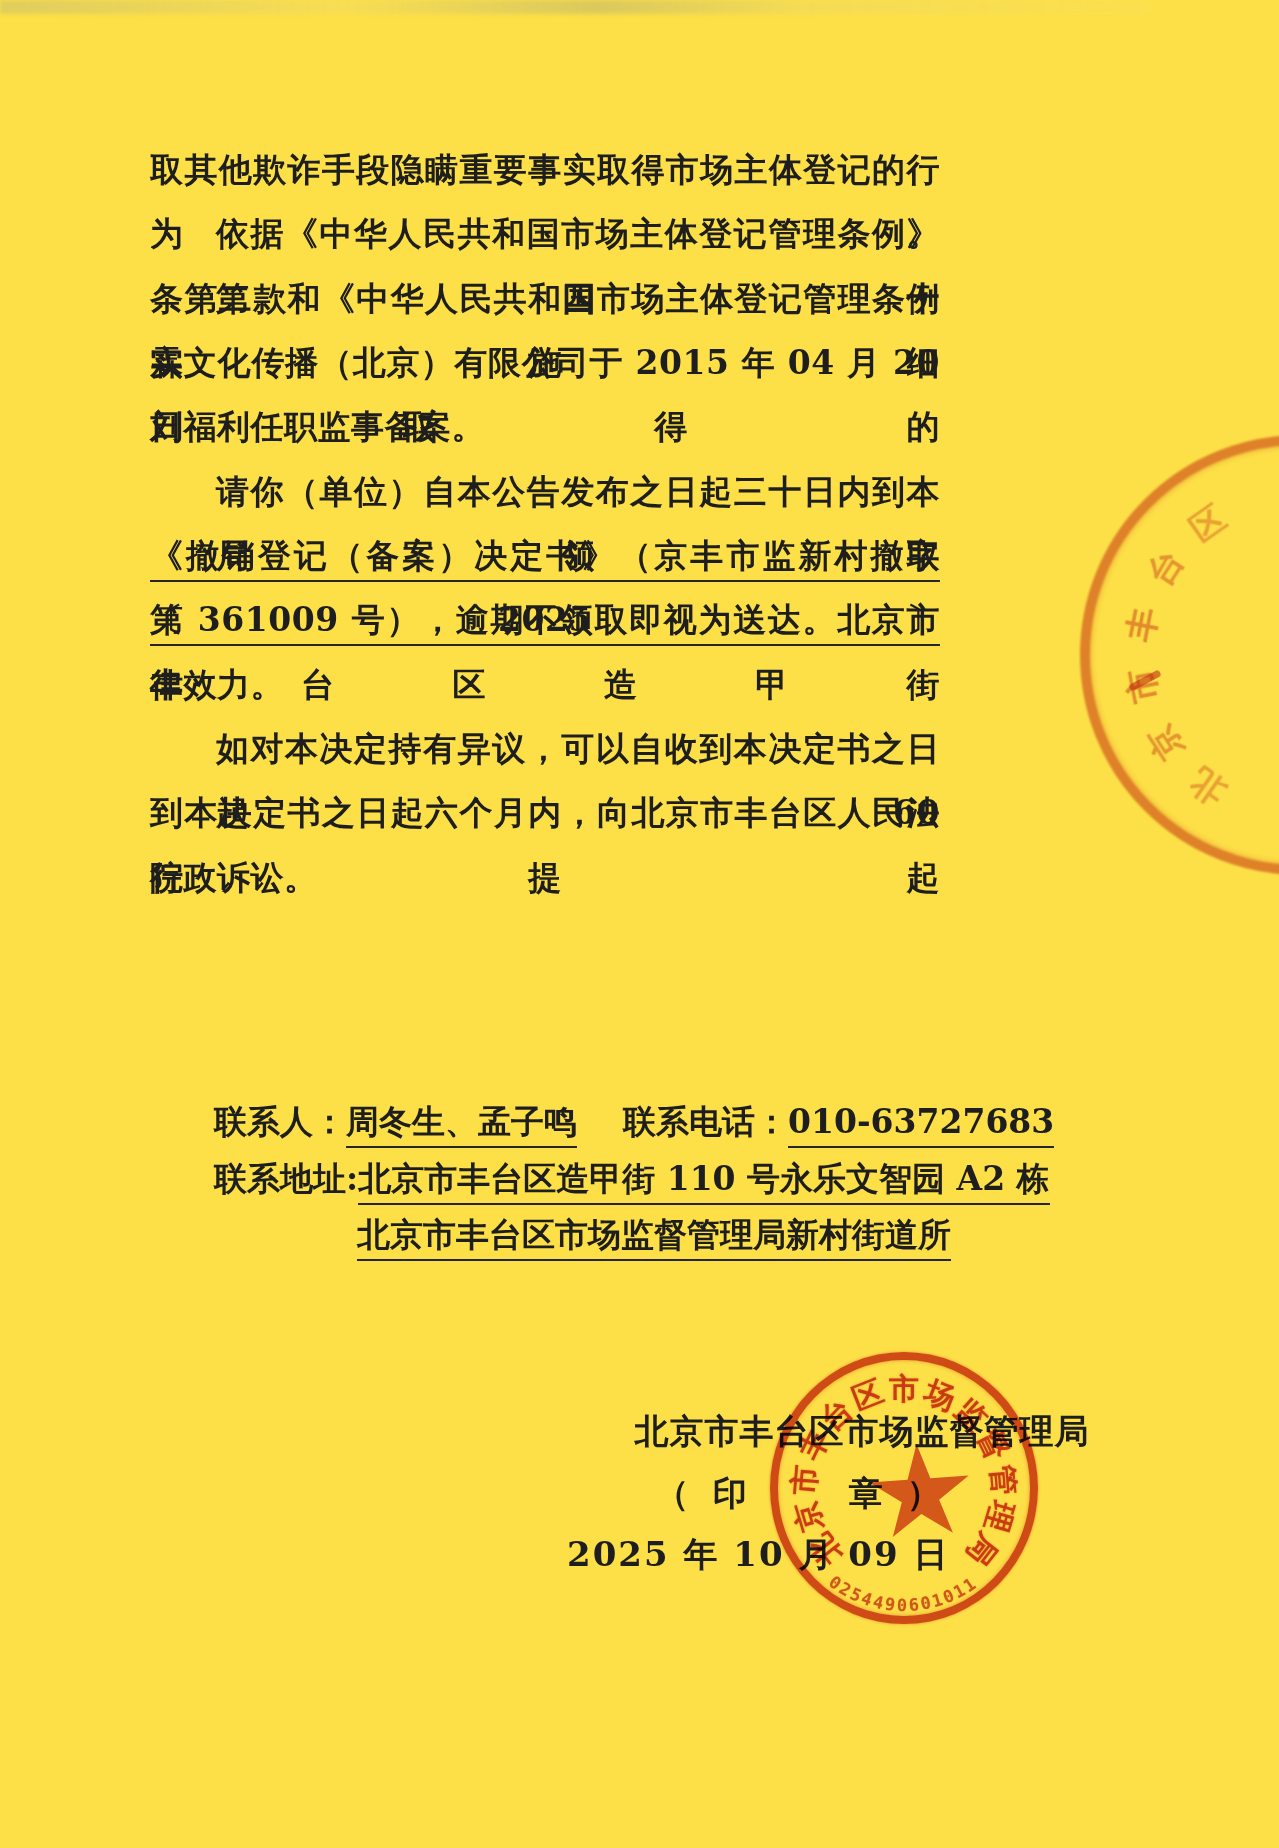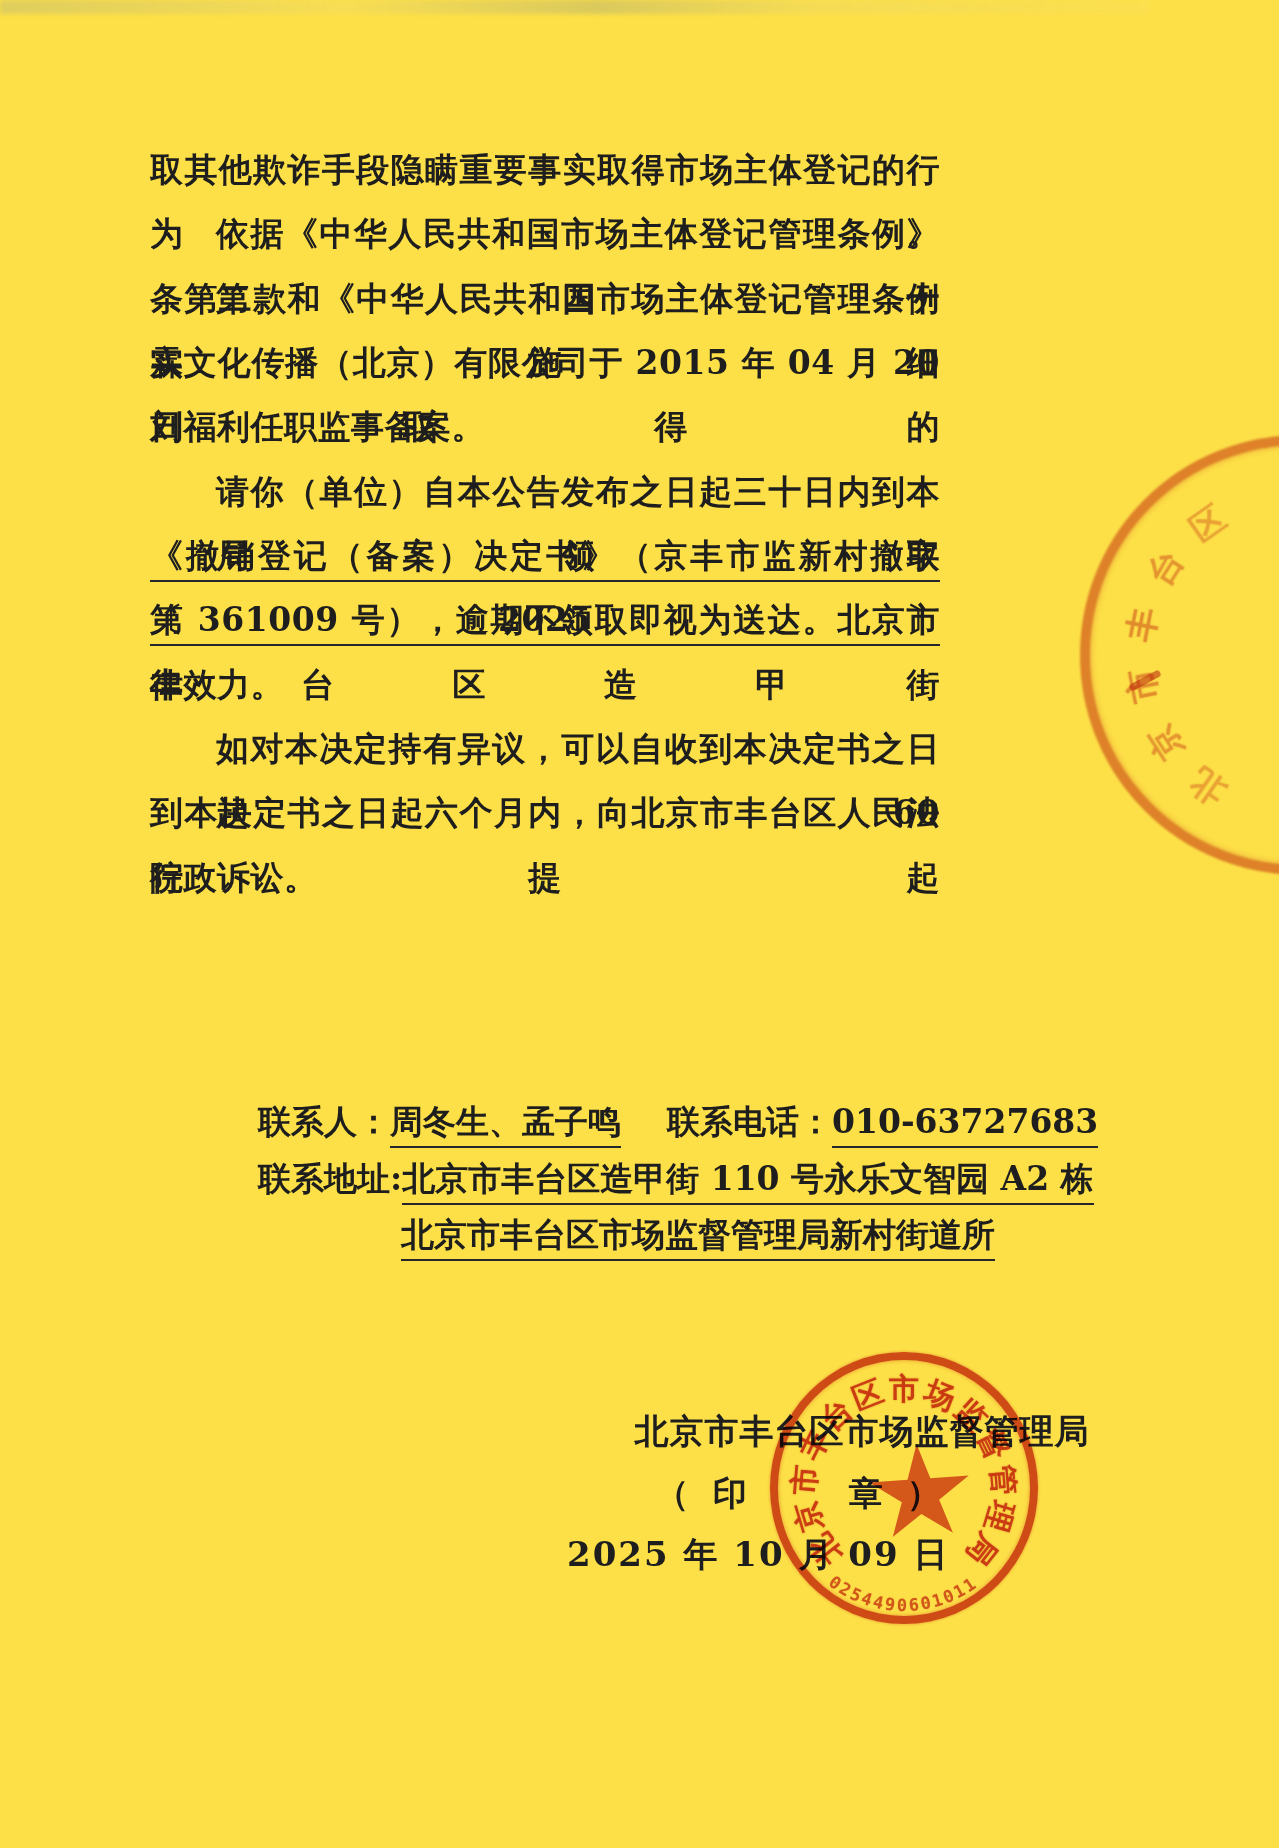--- a/index.html
+++ b/index.html
@@ -9,21 +9,21 @@
     background:linear-gradient(90deg,rgba(150,160,152,.28),rgba(200,205,200,.10) 30%,rgba(140,150,142,.30) 52%,rgba(190,195,190,.12) 70%,rgba(225,228,225,.05));
     filter:blur(2px);}
   
   .body-text{position:absolute;left:150px;top:138px;width:790px;font-size:33px;color:#1e1e1e;font-weight:600;}
   .bline{height:64.35px;line-height:64.35px;letter-spacing:.5px;}
   .bline.fill{text-align:justify;text-align-last:justify;}
   .bline.indent{padding-left:66px;}
   .bline.indent.fill{width:724px;}
   .useg{border-bottom:2.5px solid #26262a;padding-bottom:5px;}
   
-  .contact{position:absolute;left:214px;top:1094px;width:800px;font-size:33px;color:#1e1e1e;font-weight:600;margin-left:44px;}
+  .contact{position:absolute;left:214px;top:1094px;width:800px;font-size:33px;color:#1e1e1e;font-weight:600;}
   .c-line{height:56.5px;line-height:56.5px;white-space:nowrap;}
   .c-line3{padding-left:143px;}
   .c-gap{display:inline-block;width:46px;}
   
   .sig-agency{position:absolute;left:582px;top:1409px;width:560px;text-align:center;font-size:34px;color:#1e1e1e;font-weight:600;letter-spacing:1px;}
   .sig-seal-note{position:absolute;left:655px;top:1471px;width:500px;text-align:left;font-size:34px;color:#1e1e1e;font-weight:600;letter-spacing:6px;}
   .star-gap{display:inline-block;width:96px;}
   .sig-date{position:absolute;left:567px;top:1532px;width:500px;text-align:left;font-size:34px;color:#1e1e1e;font-weight:600;letter-spacing:2px;}
   
   .seal{position:absolute;mix-blend-mode:multiply;}

